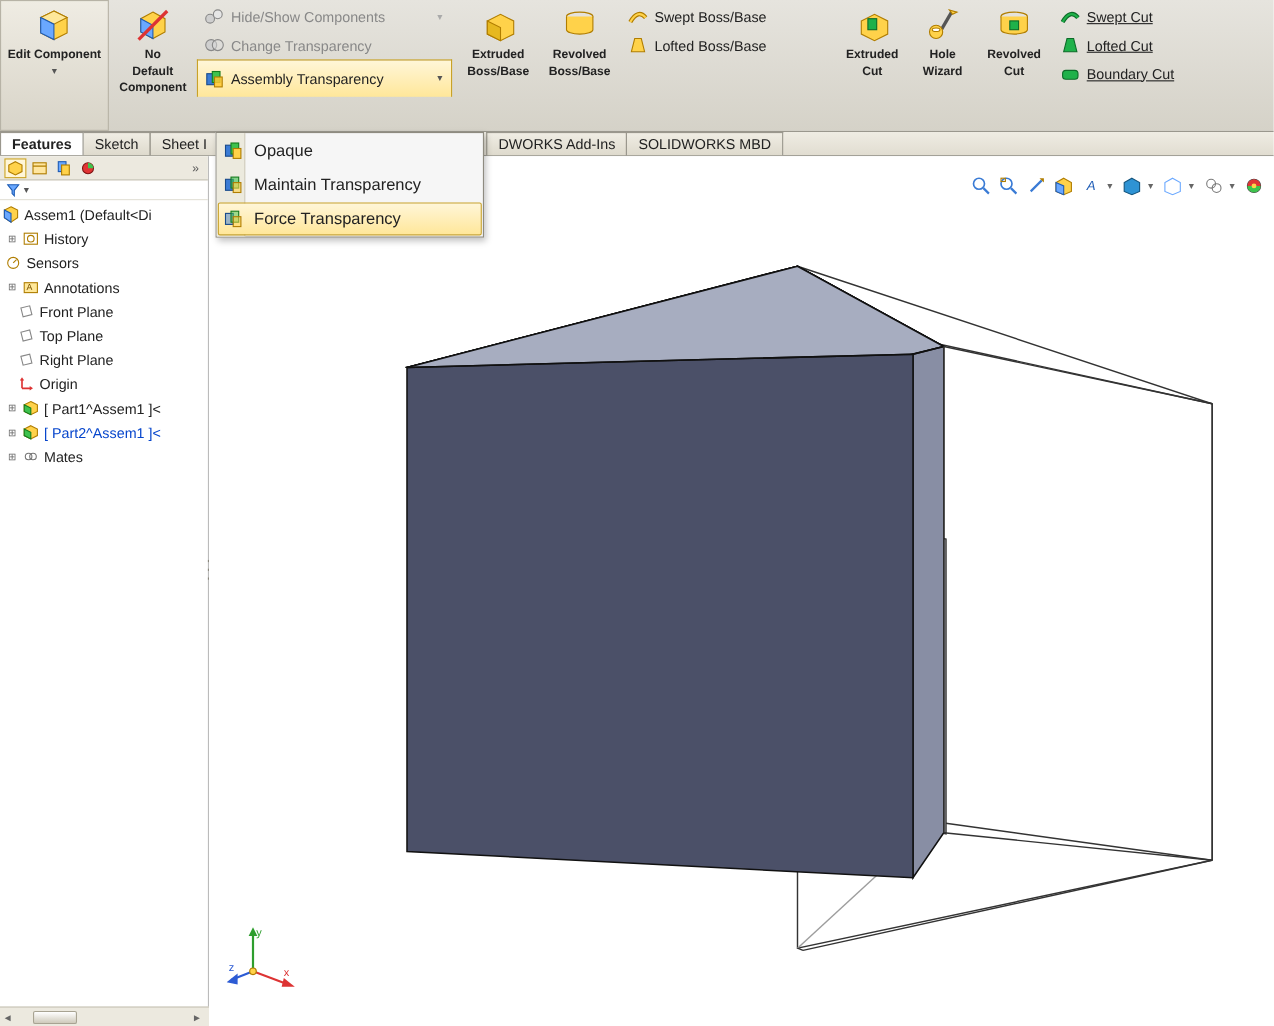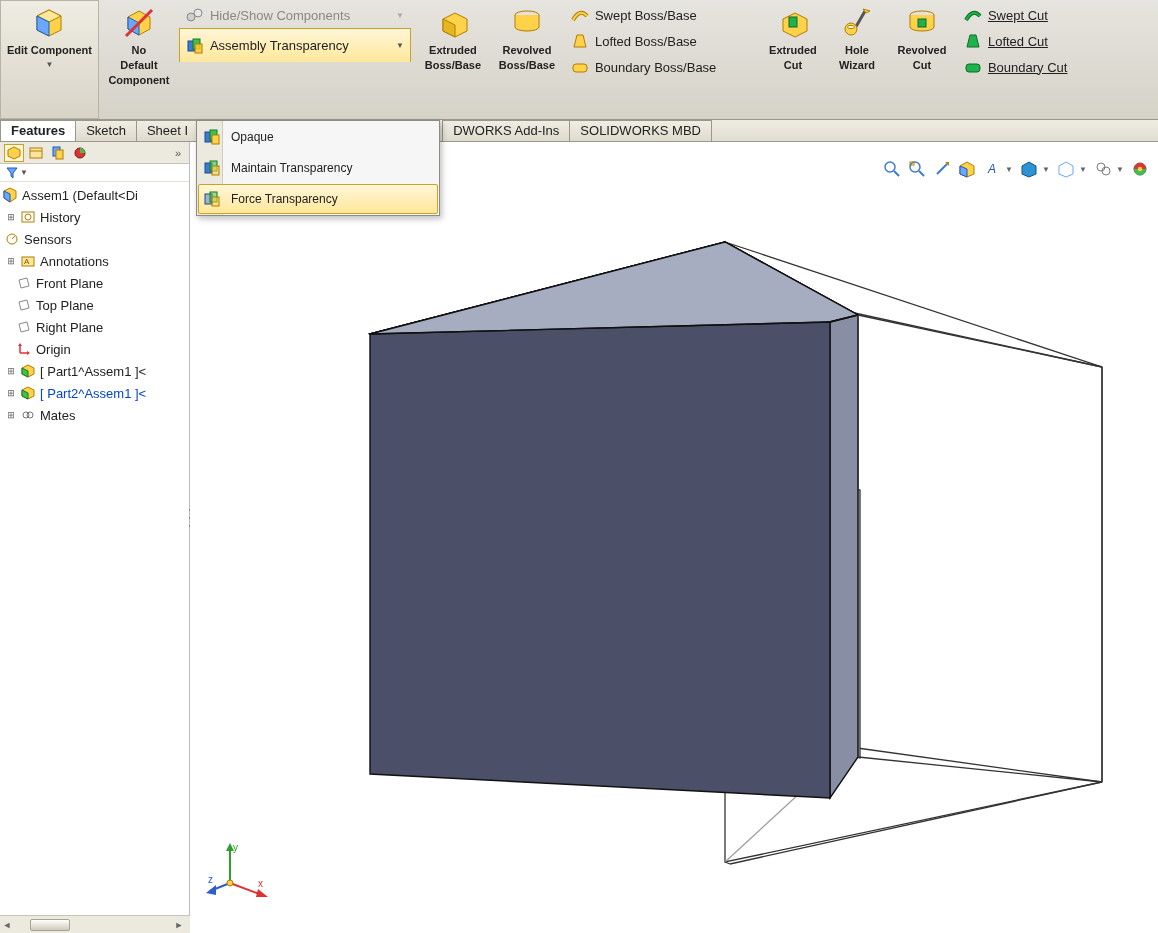--- a/index.html
+++ b/index.html
@@ -27,21 +27,21 @@
   .tree-tabs .tt.active { border:1px solid #c9a227; background:#fff6d8; }
   .tree-tabs .chev { margin-left:auto; font-size:11px; color:#555; padding:0 4px; cursor:pointer; }
   .filter-row { height:18px; border-bottom:1px solid #e3e0d6; display:flex; align-items:center; padding:0 6px; }
   .tree { padding:2px 0 4px 0; font-size:13px; overflow:hidden; flex:1; }
   .tree-line { display:flex; align-items:center; height:22px; padding-left:2px; gap:4px; cursor:pointer; white-space:nowrap; }
   .tree-line .exp { width:10px; font-size:9px; color:#666; text-align:center; }
   .tree-line .nic { width:16px; height:16px; display:flex; align-items:center; justify-content:center; }
   .canvas { flex:1; position:relative; background:#fff; }
   .dropdown { position:absolute; left:196px; top:120px; width:244px; background:#f6f6f6; border:1px solid #8e8b80; box-shadow:2px 3px 6px rgba(0,0,0,.25); z-index:20; }
   .dropdown .dd-gutter { position:absolute; left:0; top:0; bottom:0; width:26px; background:#eceade; border-right:1px solid #d0ccbe; }
-  .dd-item { position:relative; display:flex; align-items:center; height:30px; padding:0 8px 0 32px; gap:8px; font-size:12px; cursor:pointer; border:1px solid transparent; margin:1px; }
+  .dd-item { position:relative; display:flex; align-items:center; height:30px; padding:0 8px 0 32px; gap:8px; font-size:15px; cursor:pointer; border:1px solid transparent; margin:1px; }
   .dd-item.hover { background:linear-gradient(#fff6d8,#ffe79a); border:1px solid #c9a227; border-radius:2px; }
   .dd-item .ico16 { position:absolute; left:4px; width:18px; height:18px; }
   .scrollbar-bottom { position:absolute; left:0; bottom:0; width:190px; height:18px; background:#ece9df; border-top:1px solid #c7c3b7; display:flex; align-items:center; }
   .thumb { width:40px; height:12px; background:linear-gradient(#fff,#cfcabb); border:1px solid #a8a392; border-radius:2px; margin-left:16px; }
   .triL,.triR { width:14px; text-align:center; font-size:9px; color:#666; cursor:pointer; }
   .split-handle { position:absolute; left:188px; top:364px; width:6px; height:24px; display:flex; flex-direction:column; justify-content:space-around; align-items:center; }
   .split-handle span { display:block; width:4px; height:2px; background:#8a877c; }
   svg { display:block; }
 </style>
 </head>
@@ -78,20 +78,29 @@
     <div class="row-btn disabled">
       <span class="ico16">
           <svg viewBox="0 0 18 18">
             <circle cx="5" cy="11" r="4" fill="#cfcfcf" stroke="#888"></circle>
             <circle cx="12" cy="7" r="4" fill="#e6e6e6" stroke="#888"></circle>
           </svg>
         </span>
       <span>Hide/Show Components</span>
       <span style="margin-left:auto;font-size:8px;color:#aaa;">▼</span>
     </div>
+    <div class="row-btn disabled">
+      <span class="ico16">
+          <svg viewBox="0 0 18 18">
+            <circle cx="6" cy="9" r="5" fill="#cfcfcf" stroke="#888"></circle>
+            <circle cx="12" cy="9" r="5" fill="rgba(220,220,220,.5)" stroke="#888"></circle>
+          </svg>
+        </span>
+      <span>Change Transparency</span>
+    </div>
     <div class="row-btn open" style="height:34px;">
       <span class="ico16">
           <svg viewBox="0 0 18 18">
             <rect x="2" y="4" width="7" height="10" fill="#3a7bd5" stroke="#184a8a"></rect>
             <rect x="7" y="2" width="7" height="10" fill="#3ec24d" stroke="#147b1e"></rect>
             <rect x="9" y="7" width="7" height="9" fill="rgba(255,200,50,.85)" stroke="#b07d00"></rect>
           </svg>
         </span>
       <span>Assembly Transparency</span>
       <span style="margin-left:auto;font-size:8px;color:#555;">▼</span>
@@ -132,28 +141,20 @@
         </span>
       <span>Swept Boss/Base</span>
     </div>
     <div class="row-btn">
       <span class="ico16">
           <svg viewBox="0 0 18 18">
             <path d="M3 15 L6 3 L12 3 L15 15 Z" fill="#ffd24a" stroke="#b07d00"></path>
           </svg>
         </span>
       <span>Lofted Boss/Base</span>
-    </div>
-    <div class="row-btn">
-      <span class="ico16">
-          <svg viewBox="0 0 18 18">
-            <rect x="2" y="6" width="14" height="8" rx="3" fill="#ffd24a" stroke="#b07d00"></rect>
-          </svg>
-        </span>
-      <span>Boundary Boss/Base</span>
     </div>
   </div>
 
   <div class="sep"></div>
 
   <div class="big-btn" style="min-width:68px;">
     <span class="ico">
         <svg viewBox="0 0 32 32">
           <polygon points="6,12 18,6 30,12 30,24 18,30 6,24" fill="#ffd24a" stroke="#b07d00"></polygon>
           <rect x="12" y="10" width="8" height="10" fill="#1fb14a" stroke="#0d6b29"></rect>

